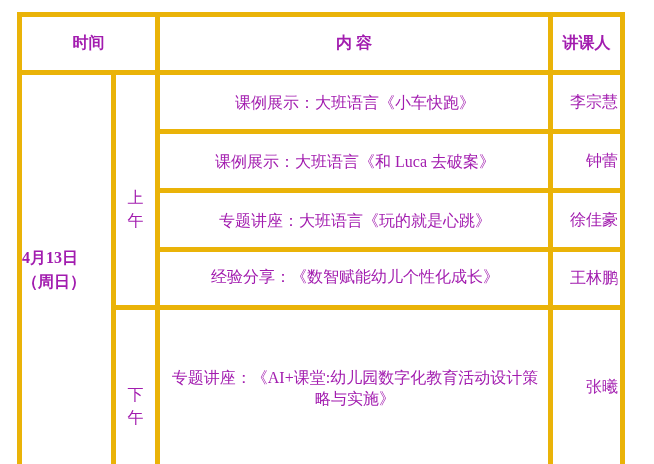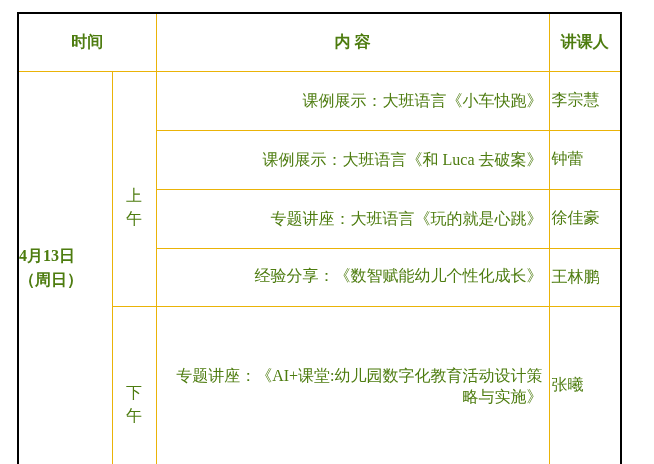--- a/index.html
+++ b/index.html
@@ -21,23 +21,23 @@
     left: 17px;
     top: 12px;
     width: 603px;
     height: 441px;
     border-collapse: collapse;
     table-layout: fixed;
     border: 2px solid #000000;
   }
   table.schedule th,
   table.schedule td {
-    border: 1px solid #eab308;
+    border: 5px solid #eab308;
     font-size: 16px;
-    color: #4d7c0f;
+    color: #a21caf;
     vertical-align: middle;
     overflow: hidden;
   }
   th.hdr {
     font-weight: bold;
     text-align: center;
     padding: 0;
   }
   td.date-cell {
     font-weight: bold;
@@ -51,26 +51,26 @@
   }
   .vtext {
     display: inline-block;
     width: 1.05em;
     word-break: break-all;
     line-height: 23px;
     text-align: center;
     margin-top: 37px;
   }
   td.content-cell {
-    text-align: right;
+    text-align: center;
     padding: 2px 6px 2px 8px;
     line-height: 21px;
   }
   td.name-cell {
-    text-align: left;
+    text-align: right;
     padding: 0 2px;
     margin-top: 36px;
   }
   tr.row-header   { height: 58px; }
   tr.row-1        { height: 59px; }
   tr.row-2        { height: 59px; padding-left: 43px; }
   tr.row-3        { height: 59px; }
   tr.row-4        { height: 58px; font-family: Liberation Mono, monospace; }
   tr.row-5        { height: 160px; }
 </style>

